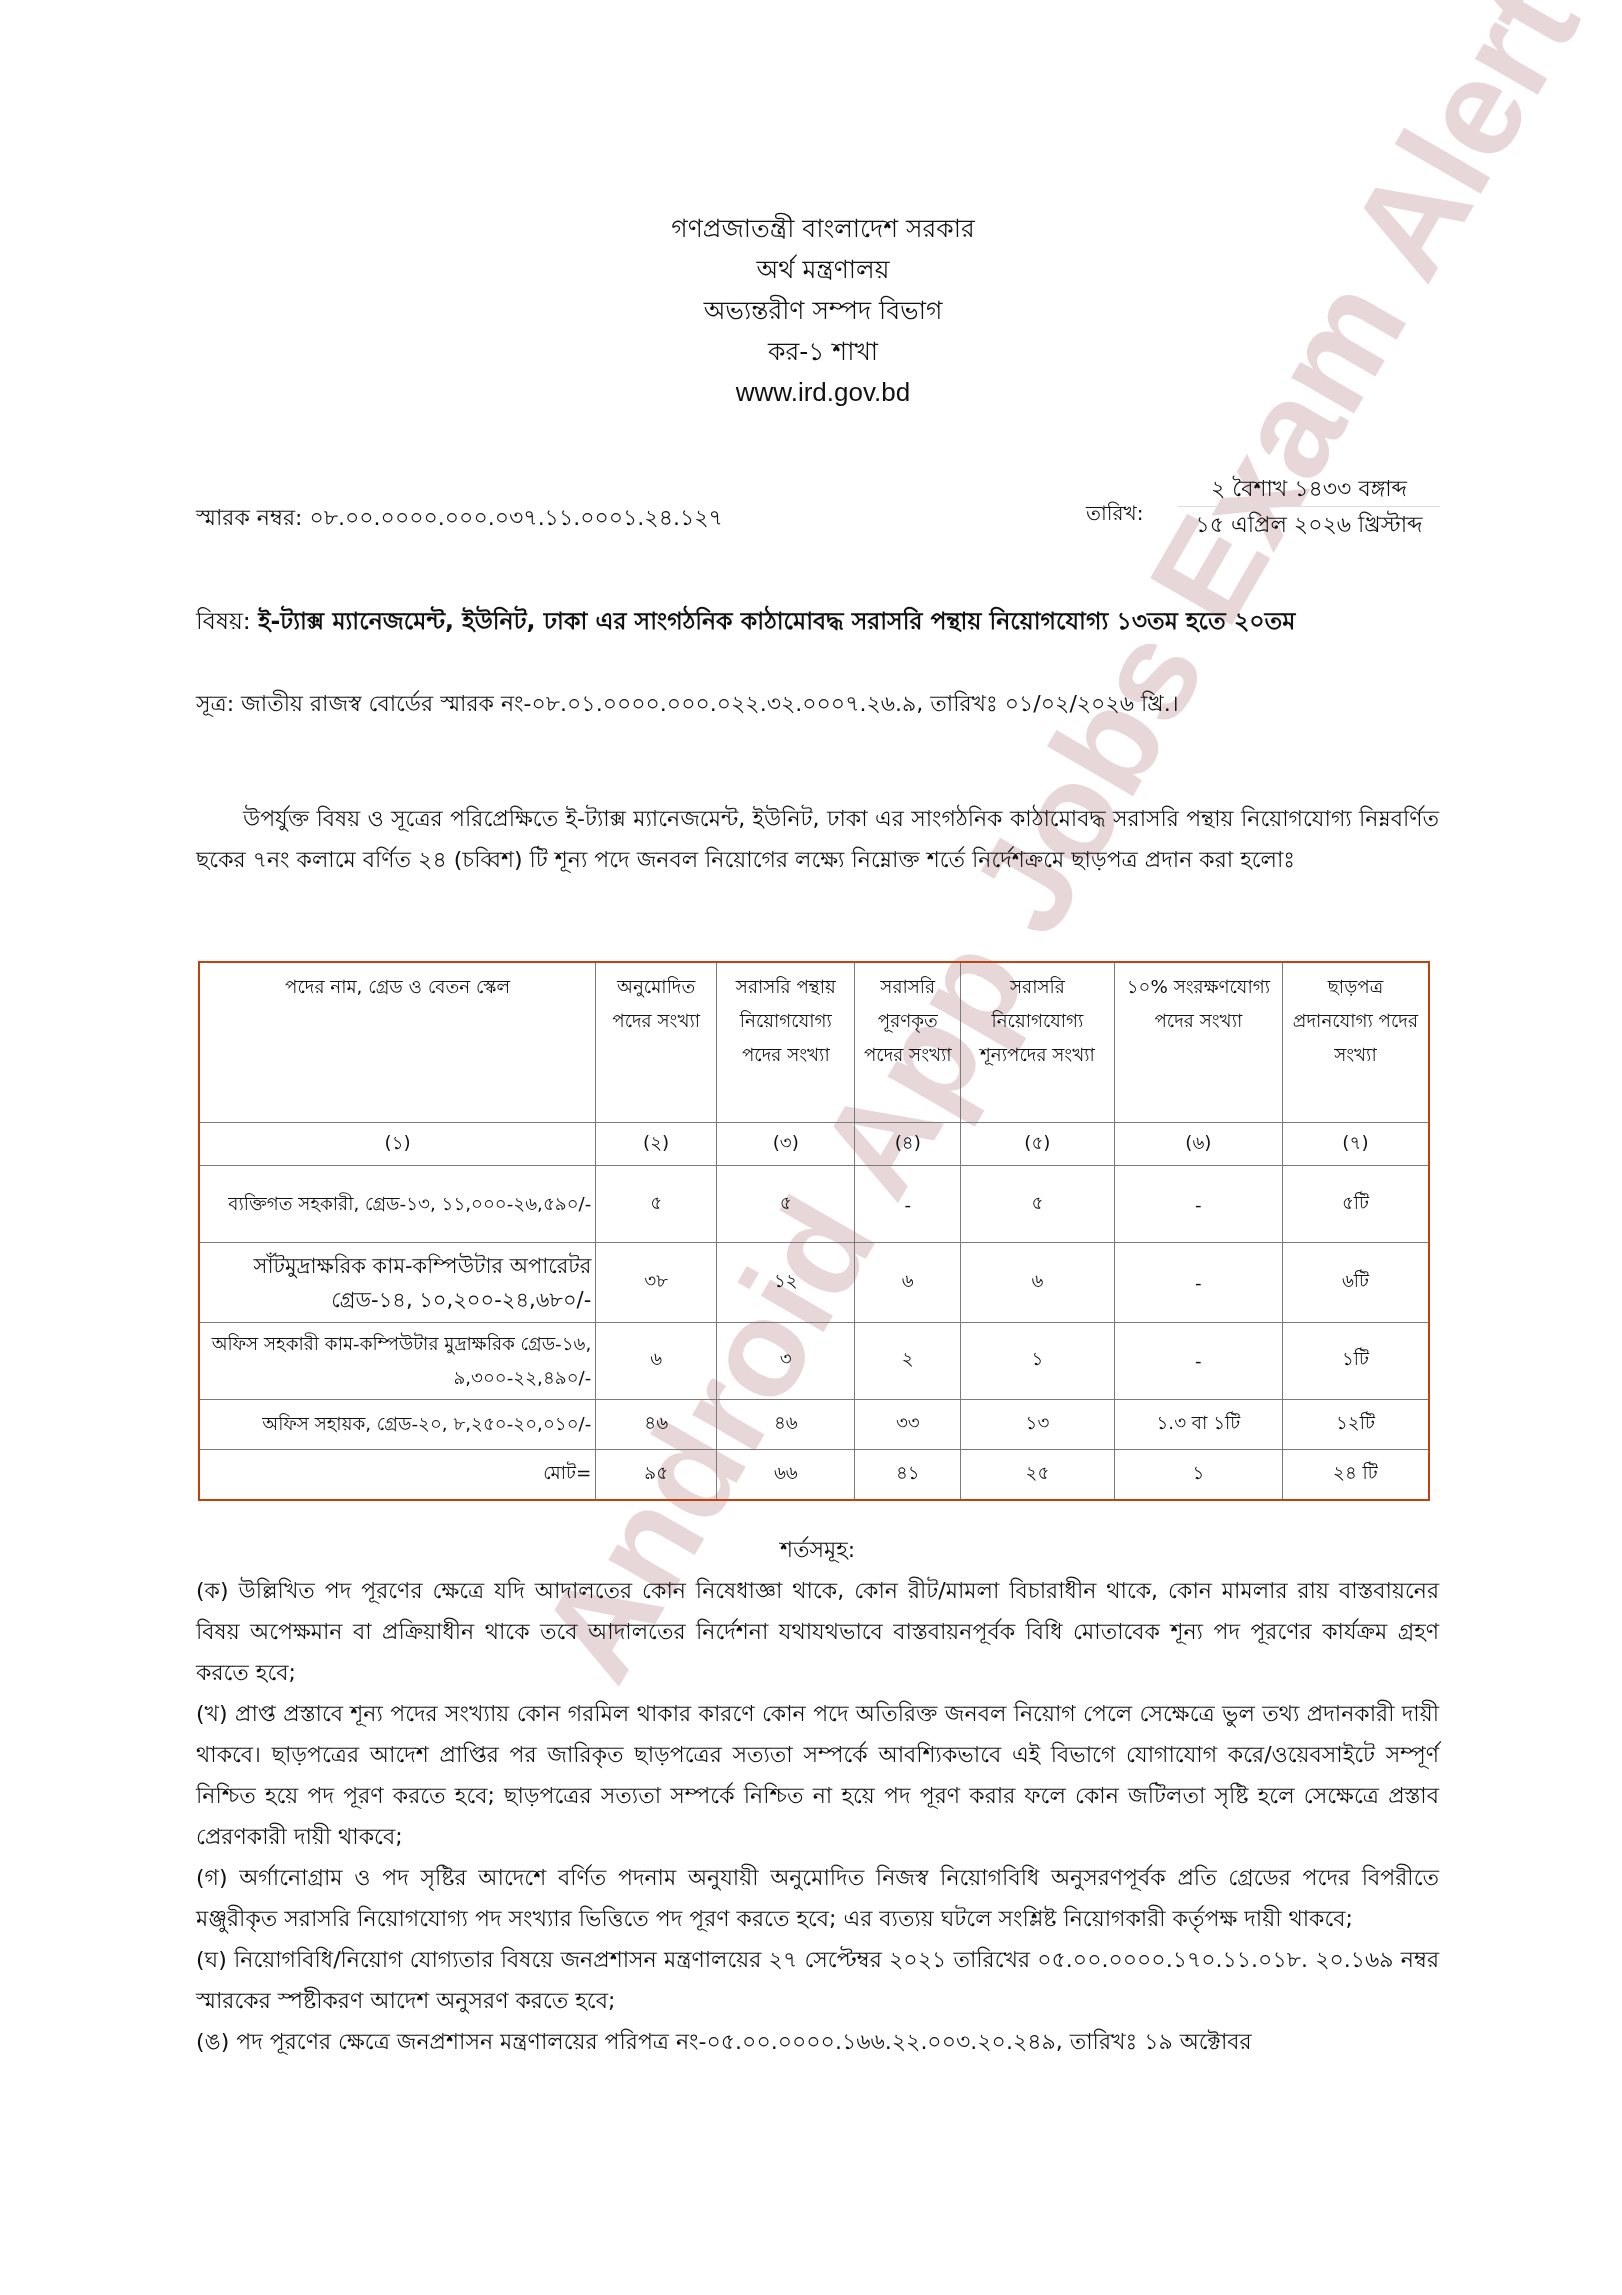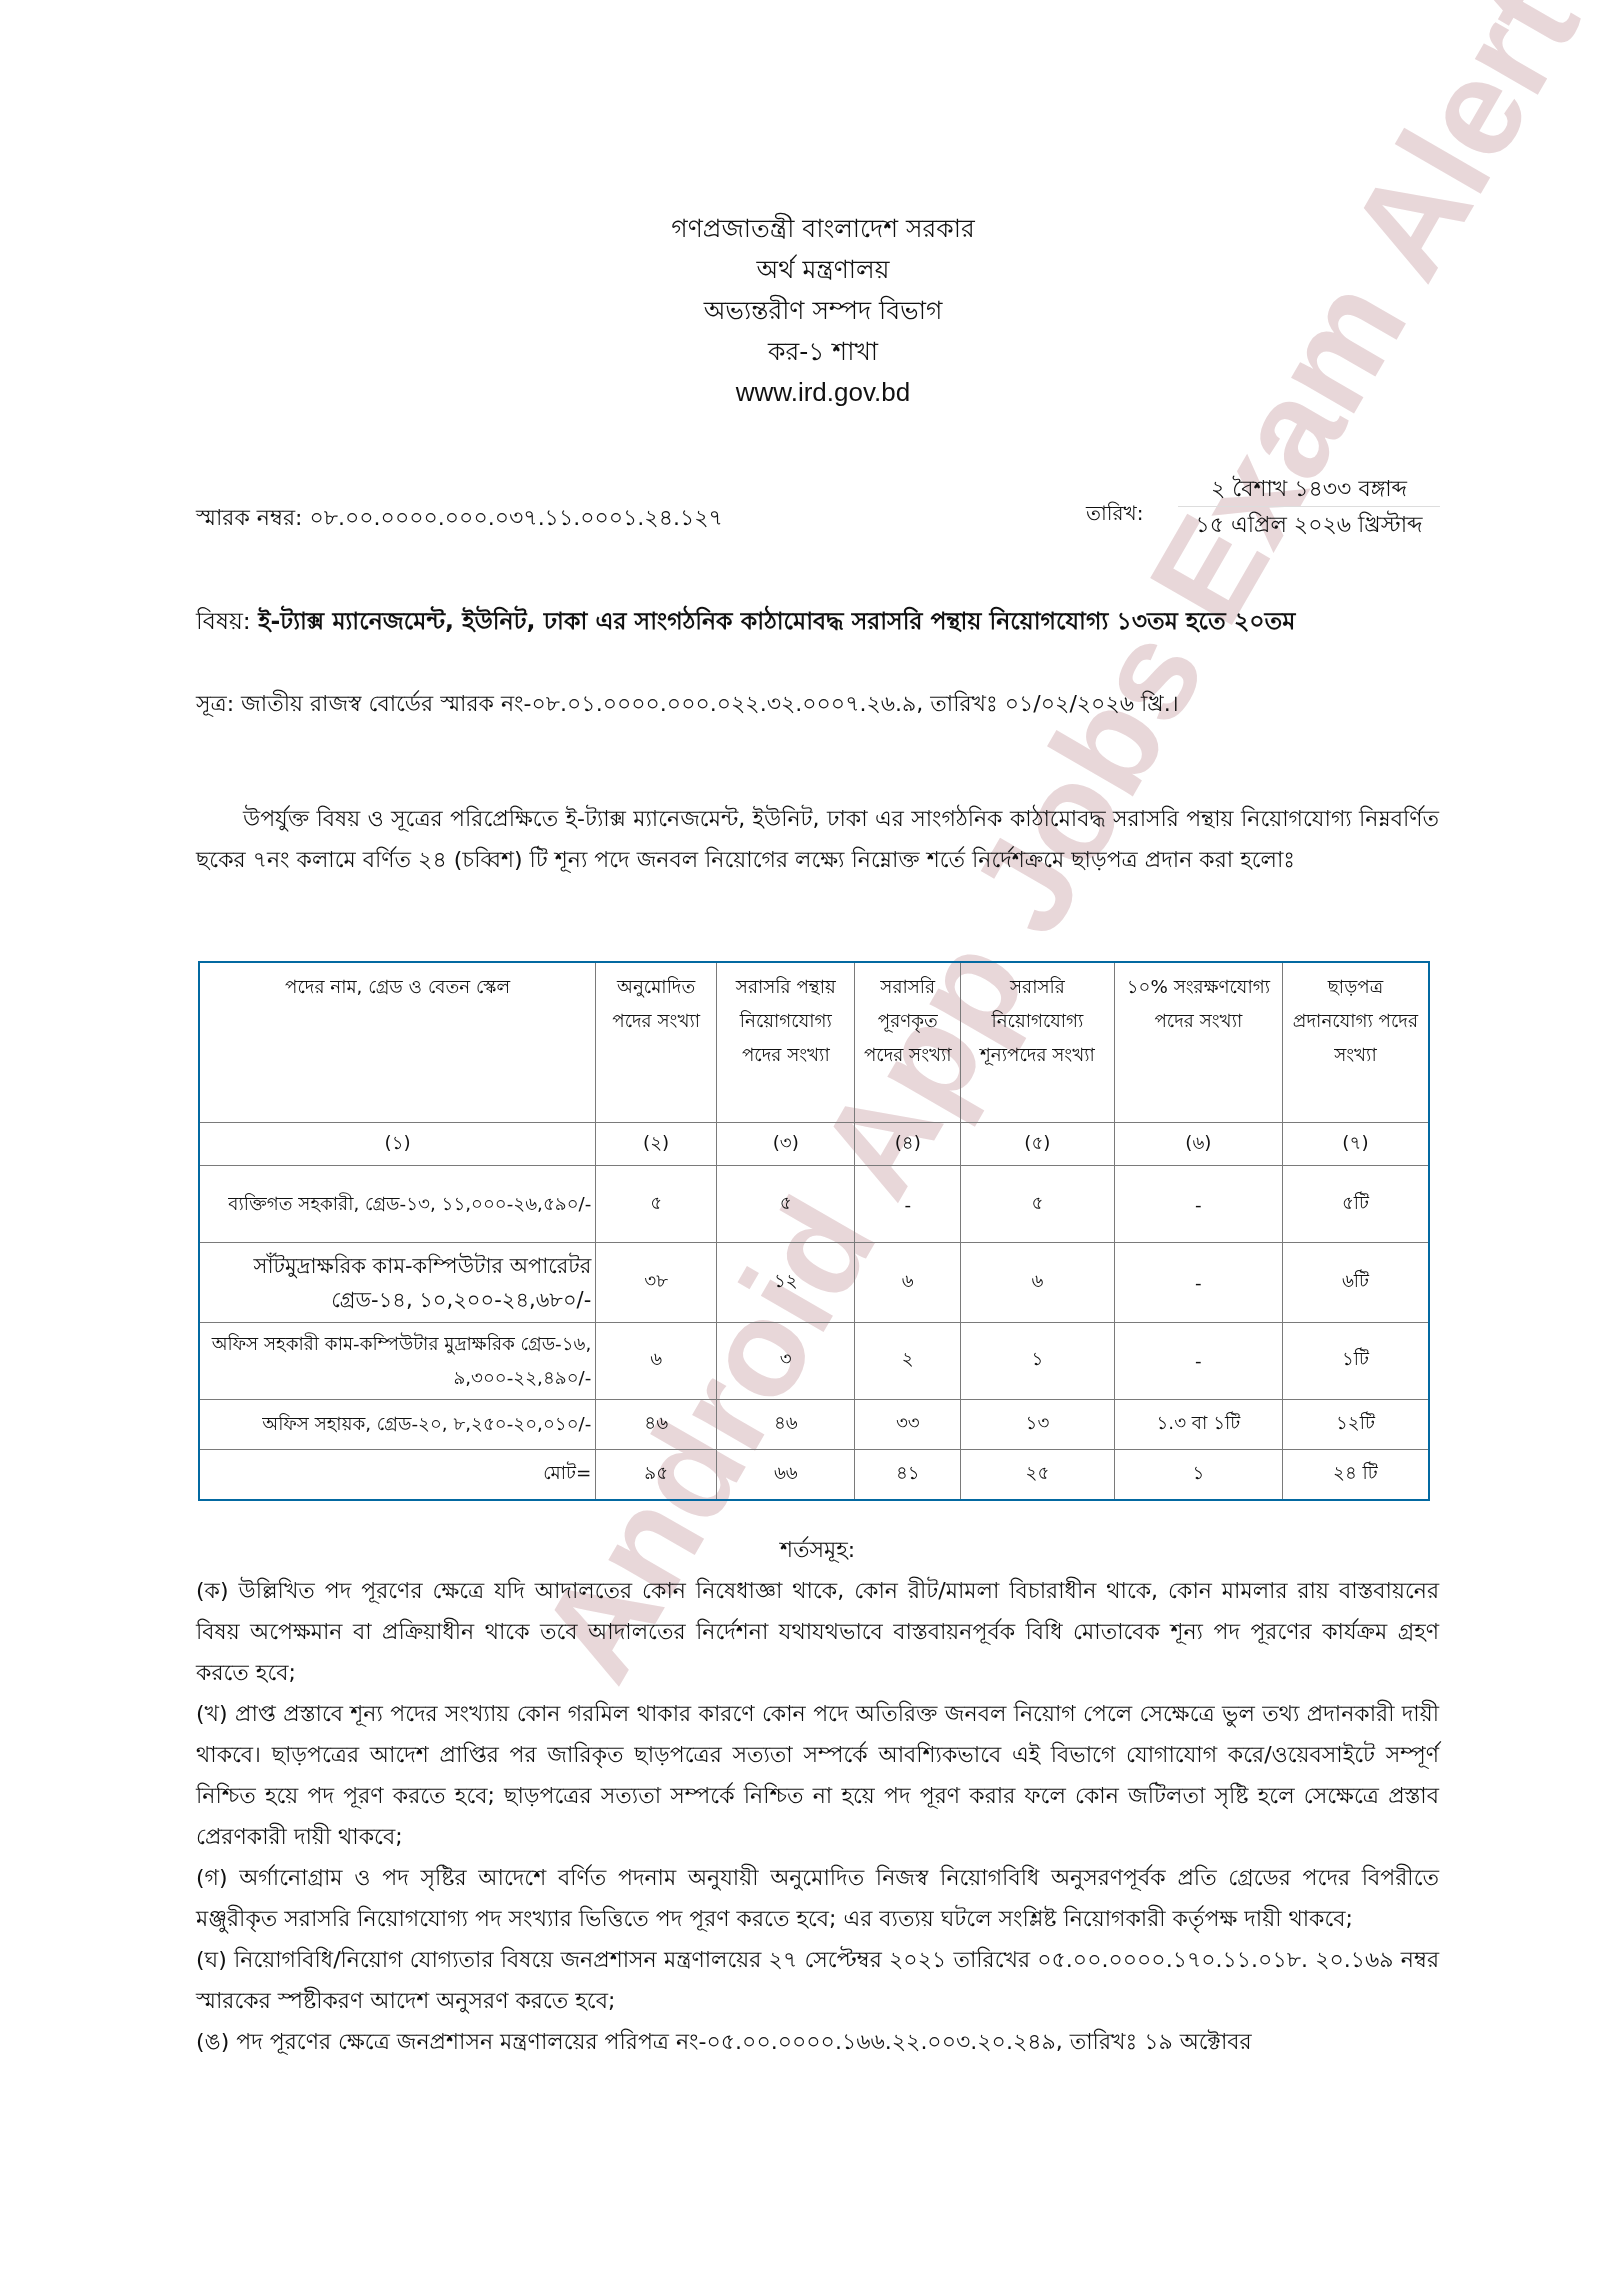--- a/index.html
+++ b/index.html
@@ -35,21 +35,21 @@
 
   
   table.main {
     position: absolute; left: 198px; top: 961px; width: 1232px;
     border-collapse: collapse; font-size: 18.3px; table-layout: fixed;
   }
   table.main td, table.main th {
     border: 1.3px solid #7a7a7a; text-align: center; vertical-align: top;
     font-weight: normal; padding: 2.6px 3.9px;
   }
-  table.main { border: 2px solid #0369a1; }
+  table.main { border: 2px solid #c2410c; }
   table.main th { height: 150px; line-height: 34px; padding-top: 6.5px; }
   table.main tr.nums td { height: 37px; vertical-align: middle; }
   table.main td.name { text-align: right; vertical-align: middle; line-height: 34px; }
   table.main tr.r1 td, table.main tr.r3 td { height: 71px; vertical-align: middle; }
   table.main tr.r2 td { height: 73px; vertical-align: middle; }
   table.main tr.r2 td.name { font-size: 21px; }
   table.main tr.r4 td, table.main tr.tot td { height: 44px; vertical-align: middle; }
   table.main td.total-label { text-align: right; }
 
   

